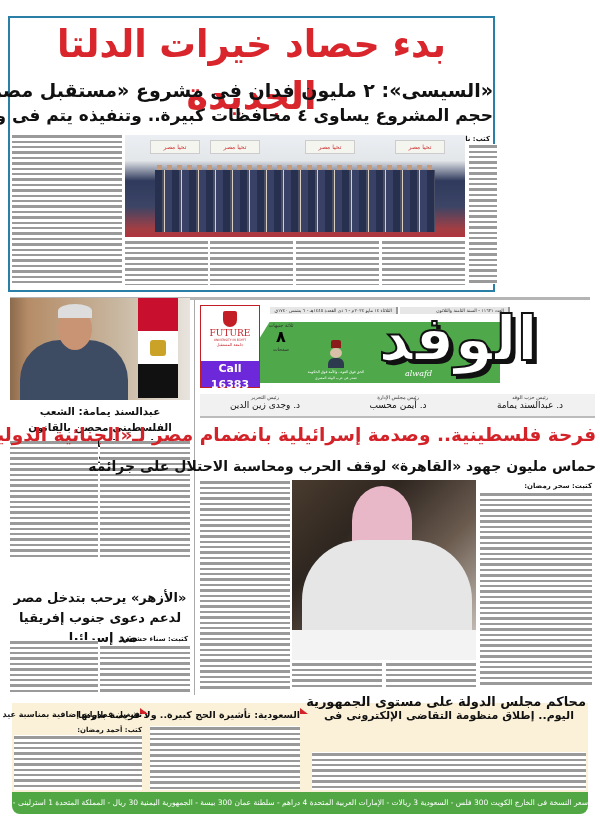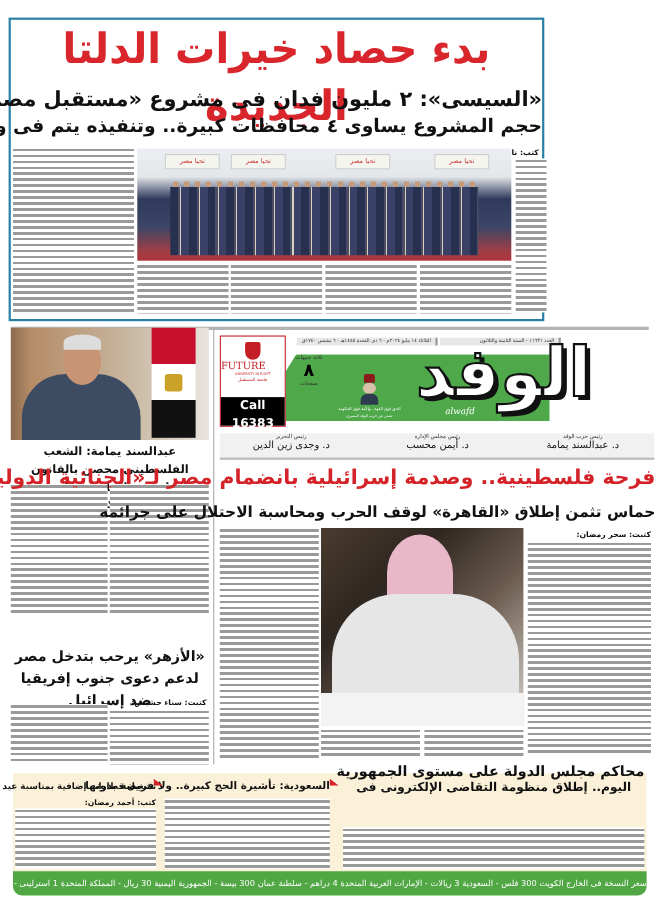--- a/index.html
+++ b/index.html
@@ -20,21 +20,21 @@
 .sep-line{left:10px;top:297px;width:580px;height:3px;background:#b4b4b4}
 .left-photo{left:10px;top:298px;width:180px;height:102px;background:linear-gradient(90deg,#8c6a4d 0,#b58c67 10%,#c8b7a0 60%,#e8e4de 100%)}
 .suit{position:absolute;left:10px;top:42px;width:108px;height:60px;background:#3d4b63;border-radius:40px 40px 0 0}
 .face{position:absolute;left:48px;top:10px;width:34px;height:42px;background:#c99474;border-radius:50%}
 .hair{position:absolute;left:48px;top:6px;width:34px;height:14px;background:#ddd;border-radius:50% 50% 0 0}
 .flag{position:absolute;right:12px;top:0;width:40px;height:100px;background:linear-gradient(#c8102e 0,#c8102e 33%,#fff 33%,#fff 66%,#111 66%)}
 .eagle{position:absolute;right:24px;top:42px;width:16px;height:16px;background:#c9a227;border-radius:3px}
 .left-head{left:10px;top:403px;width:180px;text-align:center;font-weight:bold;font-size:10.5px;line-height:16px;color:#111}
 .masthead-green{left:232px;top:322px;width:268px;height:61px;background:#4fa94b;clip-path:polygon(14% 0,100% 0,100% 100%,0 100%)}
 .logo-ad{left:200px;top:305px;width:60px;height:83px;border:1px solid #c31e25;background:#fff}
-.ad-red{position:absolute;left:0;right:0;bottom:0;height:26px;background:#000000;color:#fff;text-align:center}
+.ad-red{position:absolute;left:0;right:0;bottom:0;height:26px;background:#6d28d9;color:#fff;text-align:center}
 .wafd-logo{left:388px;top:298px;width:150px;height:82px;font-size:62px;font-weight:bold;color:#fff;-webkit-text-stroke:2px #111;text-shadow:4px 4px 0 #111;line-height:82px;text-align:center}
 .info-box{background:#e7e7e7;border-right:2px solid #999;font-size:4.5px;color:#333;padding:1px 4px;text-align:right}
 .staff{top:394px;height:24px;text-align:center}
 .staff .r{font-size:5px;color:#333}
 .staff .n{font-size:9px;font-weight:normal;color:#111}
 .staff-bar{left:200px;top:394px;width:395px;height:24px;background:#f1f1f1;border-bottom:2px solid #bbb}
 .h-pal{left:196px;top:420px;width:400px;text-align:center;color:#d42229;font-weight:bold;font-size:18.5px;line-height:30px;white-space:nowrap;letter-spacing:-.5px}
 .h-hamas{left:196px;top:455px;width:400px;text-align:center;font-weight:bold;font-size:14px;color:#111;line-height:22px;white-space:nowrap}
 .photo-mid{left:292px;top:480px;width:184px;height:180px;background:linear-gradient(135deg,#4a3b2e 0,#2e2620 30%,#6b5b4f 60%,#d8d3cc 100%)}
 .woman{position:absolute;left:60px;top:6px;width:60px;height:70px;background:#e8b8c8;border-radius:50% 50% 10px 10px}
@@ -106,21 +106,21 @@
 </div>
 <div class="abs" style="left:300px;top:370px;width:72px;font-size:3.6px;color:#fff;text-align:center">الحق فوق القوة.. والأمة فوق الحكومة</div>
 <div class="abs" style="left:300px;top:376px;width:72px;font-size:3.4px;color:#fff;text-align:center">تصدر عن حزب الوفد المصرى</div>
 <div class="abs wafd-logo">الوفد</div>
 <div class="abs" style="left:392px;top:369px;width:40px;font-size:8px;font-style:italic;color:#fff;font-family:'DejaVu Serif',serif">alwafd</div>
 <div class="abs" style="left:500px;top:366px;width:95px;font-size:3.8px;color:#fff;text-align:right">صحيفة يومية أسسها فؤاد سراج الدين</div>
 <div class="abs" style="left:500px;top:372px;width:95px;font-size:3.8px;color:#fff;text-align:right">عام ١٩٨٤ برئاسة تحرير مصطفى شردى</div>
 
 <div class="abs logo-ad">
   <div style="width:14px;height:16px;background:#c31e25;margin:5px auto 1px;border-radius:2px 2px 7px 7px"></div>
-  <div style="font-family:'DejaVu Serif',serif;font-size:9px;color:#c31e25;direction:ltr">FUTURE</div>
+  <div style="font-family:'DejaVu Serif',serif;font-size:9px;color:#c31e25;text-align:center;direction:ltr">FUTURE</div>
   <div style="font-size:3px;color:#c31e25;text-align:center;direction:ltr">UNIVERSITY IN EGYPT</div>
   <div style="font-size:4px;color:#c31e25;text-align:center">جامعة المستقبل</div>
   <div class="ad-red">
     <div style="direction:ltr;font-size:11px;font-weight:bold;line-height:16px"><span>Call</span> <span>16383</span></div>
     <div style="direction:ltr;font-size:5px;letter-spacing:.5px">www.fue.edu.eg</div>
   </div>
 </div>
 
 <div class="abs staff-bar"></div>
 <div class="abs staff" style="left:465px;width:130px">
@@ -130,21 +130,21 @@
 <div class="abs staff" style="left:333px;width:130px">
   <div class="r">رئيس مجلس الإدارة</div>
   <div class="n">د. أيمن محسب</div>
 </div>
 <div class="abs staff" style="left:200px;width:130px">
   <div class="r">رئيس التحرير</div>
   <div class="n">د. وجدى زين الدين</div>
 </div>
 
 <div class="abs h-pal">فرحة فلسطينية.. وصدمة إسرائيلية بانضمام مصر لـ«الجنائية الدولية»</div>
-<div class="abs h-hamas">حماس تثمن إطلاق «القاهرة» لوقف الحرب ومحاسبة الاحتلال على جرائمه</div>
+<div class="abs h-hamas">حماس مليون جهود «القاهرة» لوقف الحرب ومحاسبة الاحتلال على جرائمه</div>
 <div class="abs byline" style="left:480px;top:482px;width:112px;text-align:right">كتبت: سحر رمضان:</div>
 <div class="abs col txt-lines" style="left:480px;top:492px;width:112px;height:195px"></div>
 <div class="abs photo-mid">
   <div class="woman"></div>
   <div class="man"></div>
   <div class="cloth"></div>
 </div>
 <div class="abs col txt-lines" style="left:200px;top:480px;width:90px;height:210px"></div>
 <div class="abs col txt-lines" style="left:292px;top:662px;width:90px;height:28px"></div>
 <div class="abs col txt-lines" style="left:386px;top:662px;width:90px;height:28px"></div>

